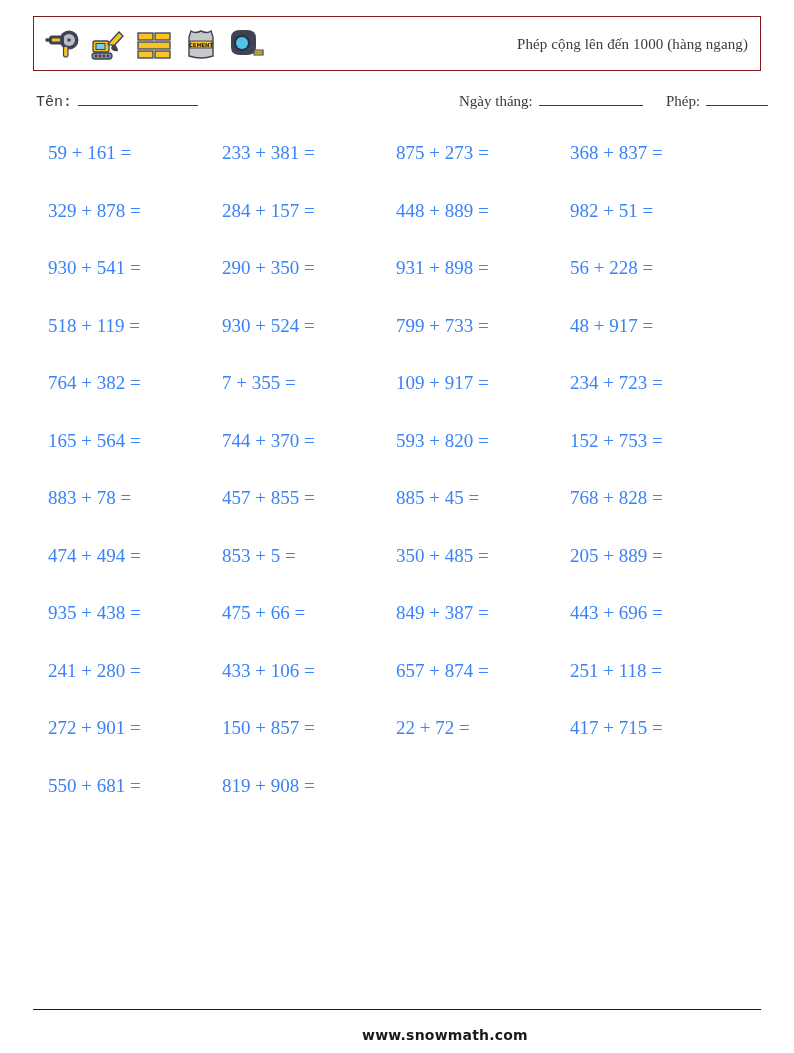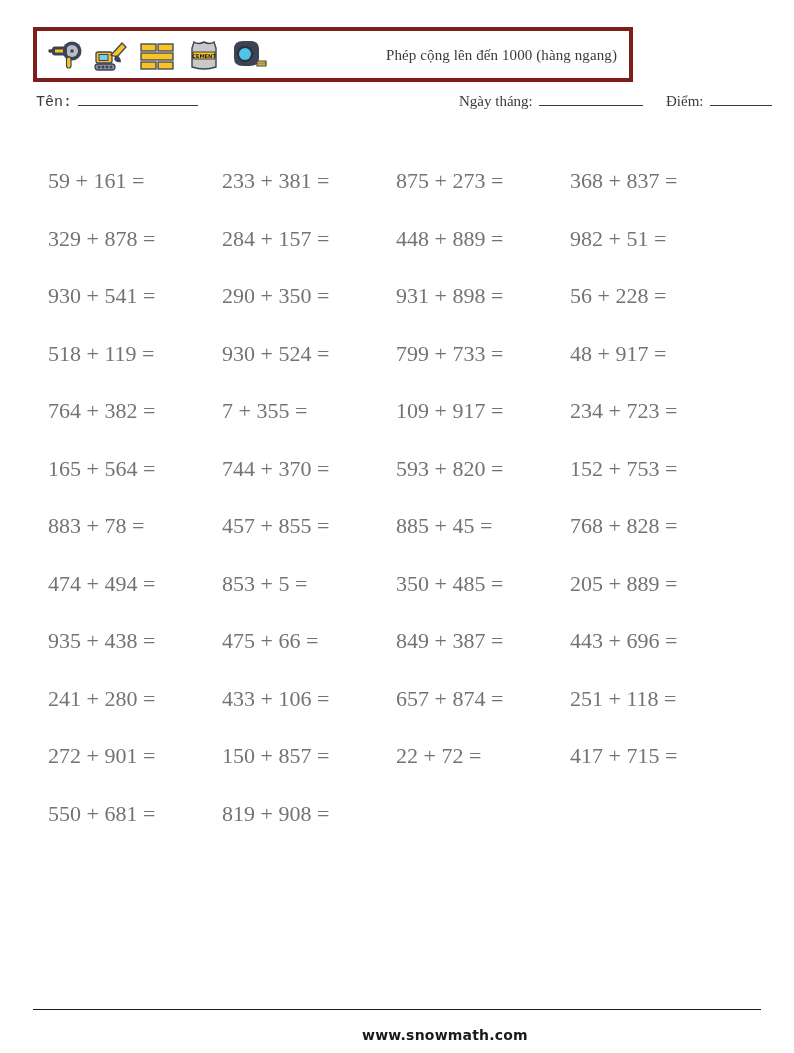--- a/index.html
+++ b/index.html
@@ -13,24 +13,24 @@
     position: relative;
     font-family: "Liberation Serif", "DejaVu Serif", serif;
     color: #2b2b2b;
     overflow: hidden;
   }
 
   
   .header-box {
     position: absolute;
     left: 33px;
-    top: 27px;
-    width: 600px;
+    top: 16px;
+    width: 728px;
     height: 55px;
-    border: 4px solid #7f1d1d;
+    border: 1px solid #7f1d1d;
     box-sizing: border-box;
     display: flex;
     align-items: center;
   }
   .header-icons {
     display: flex;
     align-items: center;
     gap: 6px;
     padding-left: 9px;
   }
@@ -88,25 +88,24 @@
     width: 700px;
   }
   .prob-row {
     display: flex;
     height: 57.5px;
     align-items: flex-start;
   }
   .prob-cell {
     width: 174px;
     flex: 0 0 174px;
-    font-size: 22px;
+    font-size: 19px;
     line-height: 26px;
-    color: #737373;
+    color: #3b82f6;
     white-space: nowrap;
-    margin-top: 28px;
   }
   .prob-cell.empty { visibility: hidden; }
 
   
   .footer-rule {
     position: absolute;
     left: 33px;
     top: 1009px;
     width: 728px;
     border-top: 1.5px solid #1a1a1a;
@@ -188,21 +187,21 @@
     <span class="label">Tên:</span>
     <span class="blank"></span>
   </div>
 
   <div class="info-field f-date">
     <span class="label">Ngày tháng:</span>
     <span class="blank"></span>
   </div>
 
   <div class="info-field f-score">
-    <span class="label">Điểm:</span>
+    <span class="label">Phép:</span>
     <span class="blank"></span>
   </div>
 
 </div>
 
 <div class="problems" id="problems-grid">
     <div class="prob-row">
       <div class="prob-cell">59 + 161 =</div>
       <div class="prob-cell">233 + 381 =</div>
       <div class="prob-cell">875 + 273 =</div>

